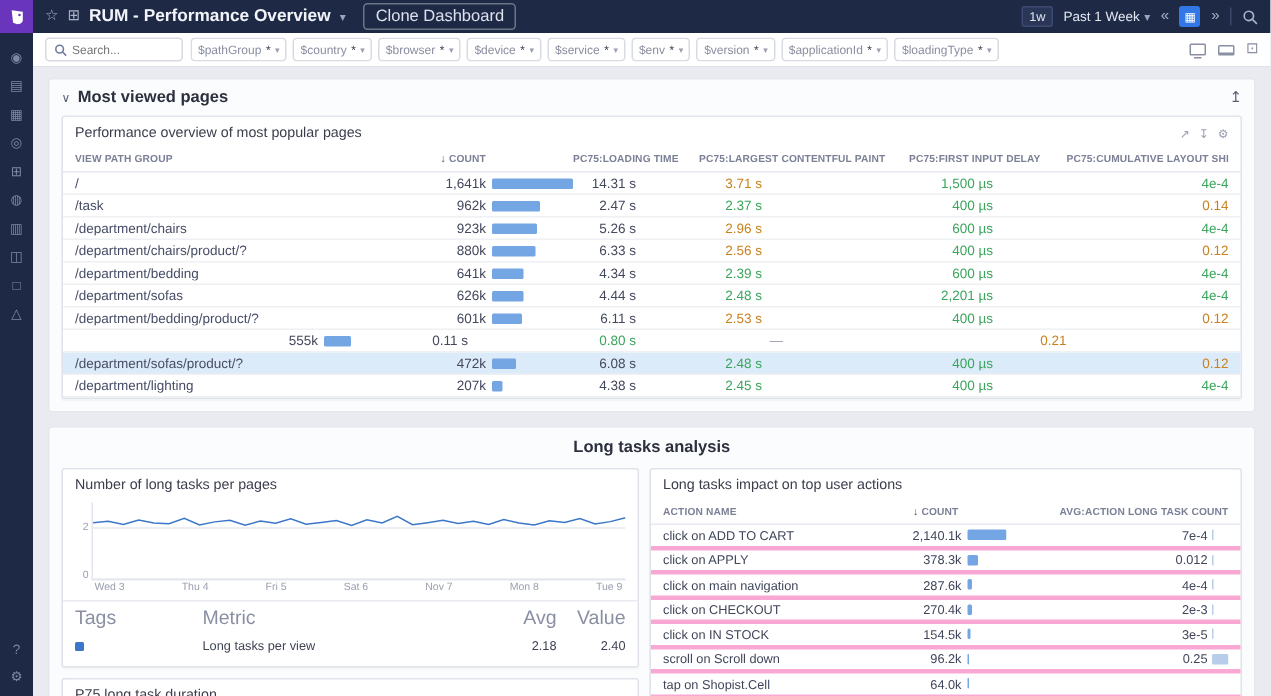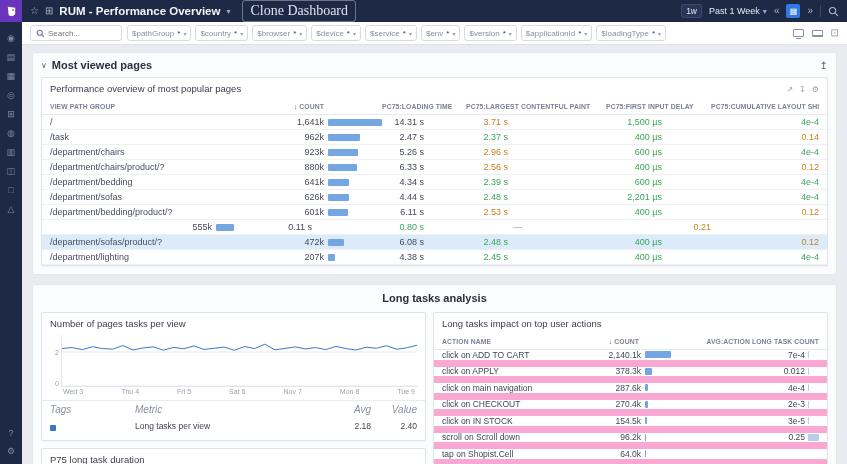--- a/index.html
+++ b/index.html
@@ -14,21 +14,21 @@
   .side-bottom{display:flex;flex-direction:column;align-items:center;gap:9px;margin-bottom:8px;}
   .side-icon{color:#7e88a5;font-size:9px;line-height:1;cursor:pointer;}
 
   
   .main{flex:1;display:flex;flex-direction:column;min-width:0;}
   .topbar{height:22px;background:#1e2a45;display:flex;align-items:center;gap:6px;padding:0 8px;color:#e8eaf2;flex-shrink:0;}
   .tb-ic{color:#aab2c8;font-size:10px;line-height:1;cursor:pointer;display:inline-flex;align-items:center;}
   .tb-title{font-size:11.5px;font-weight:700;color:#f2f4fa;white-space:nowrap;}
   .tb-caret{color:#9aa3c0;font-size:8px;}
   .clone-btn{margin-left:6px;background:transparent;border:1px solid rgba(255,255,255,.35);color:#dde1ee;
-    font-size:14px;padding:2px 7px;border-radius:3px;font-family:Liberation Serif, serif;cursor:pointer;}
+    font-size:11px;padding:2px 7px;border-radius:3px;font-family:Liberation Sans, sans-serif;cursor:pointer;}
   .tb-right{margin-left:auto;display:flex;align-items:center;gap:7px;}
   .tb-1w{background:#2a3657;border:1px solid #3c4a73;border-radius:2px;font-size:8.5px;padding:1px 4px;color:#dfe3ee;cursor:pointer;}
   .tb-range{display:inline-flex;align-items:center;gap:3px;font-size:9px;color:#e3e7f2;cursor:pointer;}
   .tb-grid{width:14px;height:14px;background:var(--active,#3178e6);border-radius:2px;color:#fff;font-size:8px;
     display:inline-flex;align-items:center;justify-content:center;cursor:pointer;}
   .tb-sep{width:1px;height:12px;background:#3a466b;}
 
   
   .filterbar{height:23px;background:#fff;border-bottom:1px solid #dfe1e8;display:flex;align-items:center;
     gap:5px;padding:0 8px;flex-shrink:0;}
@@ -93,29 +93,29 @@
 
   .chart-wrap{display:flex;height:52px;margin:2px 8px 0 6px;}
   .ylabels{width:13px;position:relative;font-size:7px;color:#9ba0b0;flex-shrink:0;}
   .ytick{position:absolute;right:2px;transform:translateY(-50%);}
   .ytick.bottom{transform:translateY(-100%);}
   .plot{flex:1;position:relative;border-bottom:1px solid #e3e6ec;border-left:1px solid #e3e6ec;}
   .plot svg{position:absolute;inset:0;width:100%;height:100%;}
   .xlabels{display:flex;justify-content:space-between;margin:1px 10px 0 21px;font-size:7px;color:#9ba0b0;}
   .legend{margin-top:5px;border-top:1px solid #e9ebf0;padding:3px 8px 5px;}
   .legend-head,.legend-row{display:grid;grid-template-columns:85px 1fr 40px 46px;align-items:center;}
-  .legend-head span{font-size:10px;color:#8a8fa3;font-style:italic;}
+  .legend-head span{font-size:13px;color:#8a8fa3;}
   .legend-row{margin-top:2px;cursor:pointer;}
   .legend-row .lr-txt{font-size:8.5px;color:#3f4454;}
   .legend-head .r,.legend-row .r{text-align:right;}
   .dot{width:6px;height:6px;background:var(--line,#3b77c9);border-radius:1px;display:inline-block;}
 
   
   .arow{display:grid;grid-template-columns:1fr 112px 148px;align-items:center;padding:0 8px;height:16.5px;
-    border-bottom:7px solid #f9a8d4;}
+    border-bottom:3px solid #f9a8d4;}
   .ahead{height:17px;border-bottom:1px solid #e7e9ef;}
   .th.acount{text-align:right;padding-right:32px;}
   .th.aavg{text-align:right;}
   .acell{font-size:8.5px;color:#40465a;white-space:nowrap;overflow:hidden;}
   .acell.name{cursor:pointer;}
   .acell.cnt{display:flex;align-items:center;justify-content:flex-end;}
   .abarbox{width:26px;margin-left:4px;flex-shrink:0;}
   .abar{display:block;height:7px;background:var(--bar,#74a6e4);border-radius:1px;}
   .acell.avg{display:flex;align-items:center;justify-content:flex-end;}
   .avgbarbox{width:11px;margin-left:3px;flex-shrink:0;}
@@ -399,21 +399,21 @@
         </div>
       </section>
 
       <section class="group">
         <div class="sec-title-center">Long tasks analysis</div>
         <div class="bottom-grid">
           <div class="left-col">
 
             <div class="card">
               <div class="card-head">
-                <span class="card-title">Number of pages tasks per view</span>
+                <span class="card-title">Number of long tasks per pages</span>
               </div>
               <div class="chart-wrap">
                 <div class="ylabels">
                     <span class="ytick bottom" style="top: 100%;">0</span>
                     <span class="ytick" style="top: 33.3333%;">2</span>
                   </div>
                 <div class="plot">
                     <svg id="tasksChartSvg" viewBox="0 0 100 100" preserveAspectRatio="none">
                       <line x1="0" x2="100" y1="100" y2="100" stroke="#e6e9ef" stroke-width="1" vector-effect="non-scaling-stroke"></line>
                       <line x1="0" x2="100" y1="33.333333333333336" y2="33.333333333333336" stroke="#e6e9ef" stroke-width="1" vector-effect="non-scaling-stroke"></line>

